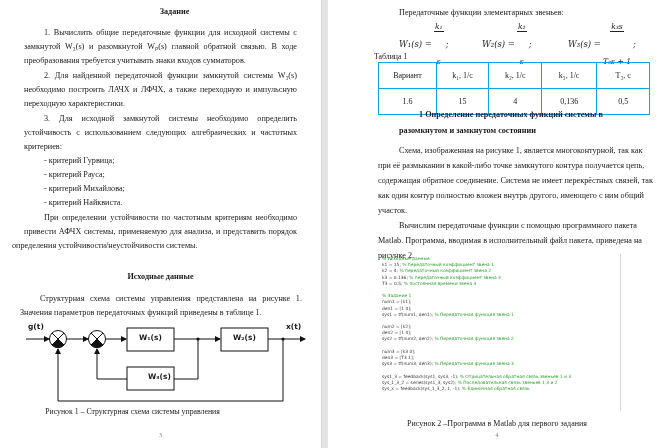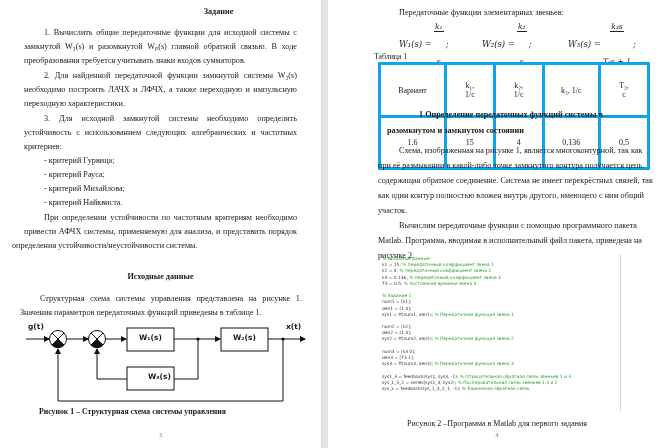--- a/index.html
+++ b/index.html
@@ -12,39 +12,39 @@
   #page-right { left: 328px; width: 338px; }
   .gutter { position: absolute; left: 321px; top: 0; width: 7px; height: 448px; background: #e4e4e4; border-left: 1px solid #d8d8d8; box-sizing: border-box; }
   .abs { position: absolute; }
   .txt { font-size: 8.2px; line-height: 13.6px; white-space: nowrap; }
   .just { text-align: justify; text-align-last: justify; }
   .bold { font-weight: bold; }
   .center { text-align: center; }
   .pnum { font-size: 6px; color: #777; }
 
   table.params { border-collapse: collapse; font-size: 8px; }
-  table.params td { border: 3px solid #0ea5e9; text-align: center; height: 17px; padding: 16px; }
+  table.params td { border: 1px solid #0ea5e9; text-align: center; height: 17px; padding: 4px; }
 
   .formula { font-family: "DejaVu Serif", serif; font-style: italic; font-size: 8.5px; display: flex; align-items: center; }
   .frac { display: inline-flex; flex-direction: column; align-items: center; margin: 0 2px; font-size: 7.6px; line-height: 9px; gap: 25px; }
   .frac .num { border-bottom: 0.8px solid #222; padding: 0 1px; }
 
   .code { position: absolute; left: 362px; top: 254px; width: 258px; height: 157px; border-right: 1px solid #d4d4d4; }
   .code-line { font-family: "DejaVu Sans", sans-serif; font-size: 4.4px; line-height: 6.2px; white-space: pre; color: #3a3a3a; height: 6.2px; }
   .cmt { color: #2ca02c; }
 
   .diagram { position: absolute; left: 22px; top: 322px; }
   .bl { font-family: "DejaVu Sans", sans-serif; font-weight: bold; }
 </style>
 </head>
 <body>
 
 <div class="page" id="page-left">
 
-  <div class="abs txt bold center" style="left:16px;width:349px;top:5px;padding-left:28px;">Задание</div>
+  <div class="abs txt bold center" style="left:0;width:349px;top:5px;">Задание</div>
 
   <div class="abs txt just" style="left:44px;width:253px;top:26px;padding-left:0;">1.        Вычислить общие передаточные функции для исходной системы с</div>
   <div class="abs txt just" style="left:24px;width:273px;top:40px;">замкнутой W₃(s) и разомкнутой Wₚ(s) главной обратной связью. В ходе</div>
   <div class="abs txt" style="left:24px;top:54px;">преобразования требуется учитывать знаки входов сумматоров.</div>
 
   <div class="abs txt just" style="left:44px;width:253px;top:69px;">2.        Для найденной передаточной функции замкнутой системы W₃(s)</div>
   <div class="abs txt just" style="left:24px;width:273px;top:83px;">необходимо построить ЛАЧХ и ЛФЧХ, а также переходную и импульсную</div>
   <div class="abs txt" style="left:24px;top:97px;">переходную характеристики.</div>
 
   <div class="abs txt just" style="left:44px;width:253px;top:112px;">3.        Для исходной замкнутой системы необходимо определить</div>
@@ -109,21 +109,21 @@
       <circle cx="176" cy="17" r="1.6" fill="#111"></circle>
       <circle cx="261" cy="17" r="1.6" fill="#111"></circle>
     </svg>
     <div class="abs bl" style="left:6px;top:0px;font-size:7.5px;">g(t)</div>
     <div class="abs bl" style="left:264px;top:0px;font-size:7.5px;">x(t)</div>
     <div class="abs bl center" style="left:105px;top:11px;width:47px;font-size:7.5px;">W₁(s)</div>
     <div class="abs bl center" style="left:199px;top:11px;width:47px;font-size:7.5px;">W₂(s)</div>
     <div class="abs bl center" style="left:105px;top:50px;width:65px;font-size:7.5px;text-align:center;">W₃(s)</div>
   </div>
 
-  <div class="abs txt center" style="left:0;width:265px;top:405px;font-size:7.8px;font-weight:bold;">Рисунок 1 – Структурная схема системы управления</div>
+  <div class="abs txt center" style="left:0;width:265px;top:405px;font-size:7.8px;">Рисунок 1 – Структурная схема системы управления</div>
   <div class="abs pnum center" style="left:0;width:321px;top:432px;">3</div>
 </div>
 
 <div class="gutter"></div>
 
 <div class="page" id="page-right"></div>
 
 <div class="abs txt" style="left:399px;top:6px;">Передаточные функции элементарных звеньев:</div>
 
 <div class="abs formula" style="left:399px;top:22px;">
@@ -166,21 +166,21 @@
     <td>1.6</td>
     <td>15</td>
     <td>4</td>
     <td>0,136</td>
     <td>0,5</td>
   </tr>
 </tbody>
   </table>
 
 <div class="abs txt bold" style="left:419px;top:108px;">1   Определение передаточных функций системы в</div>
-<div class="abs txt bold" style="left:387px;top:124px;">разомкнутом и замкнутом состоянии</div>
+<div class="abs txt bold" style="left:399px;top:124px;">разомкнутом и замкнутом состоянии</div>
 
 <div class="abs txt just" style="left:399px;width:238px;top:144px;">Схема, изображенная на рисунке 1, является многоконтурной, так как</div>
 <div class="abs txt just" style="left:378px;width:259px;top:159px;">при её размыкании в какой-либо точке замкнутого контура получается цепь,</div>
 <div class="abs txt just" style="left:378px;width:259px;top:174px;">содержащая обратное соединение. Система не имеет перекрёстных связей, так</div>
 <div class="abs txt just" style="left:378px;width:259px;top:189px;">как один контур полностью вложен внутрь другого, имеющего с ним общий</div>
 <div class="abs txt" style="left:378px;top:204px;">участок.</div>
 
 <div class="abs txt just" style="left:399px;width:238px;top:219px;">Вычислим передаточные функции с помощью программного пакета</div>
 <div class="abs txt just" style="left:378px;width:259px;top:234px;">Matlab. Программа, вводимая в исполнительный файл пакета, приведена на</div>
 <div class="abs txt" style="left:378px;top:249px;">рисунке 2.</div>

